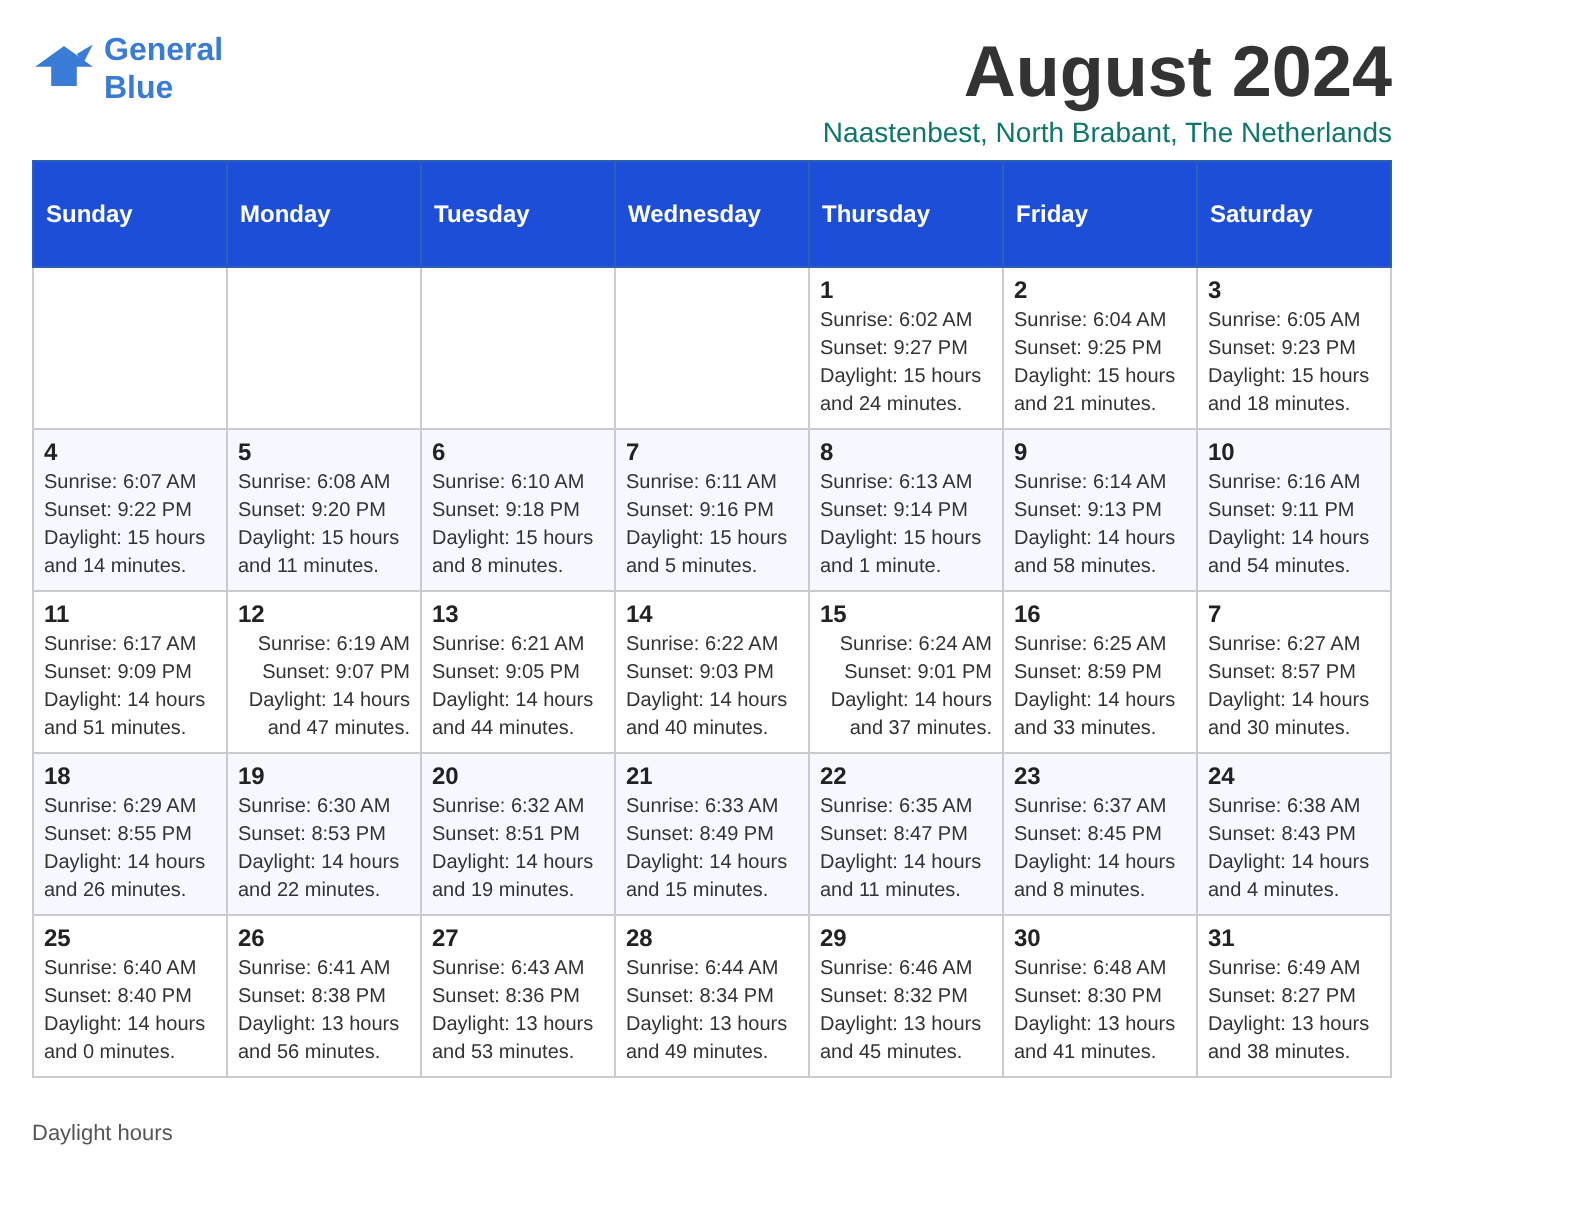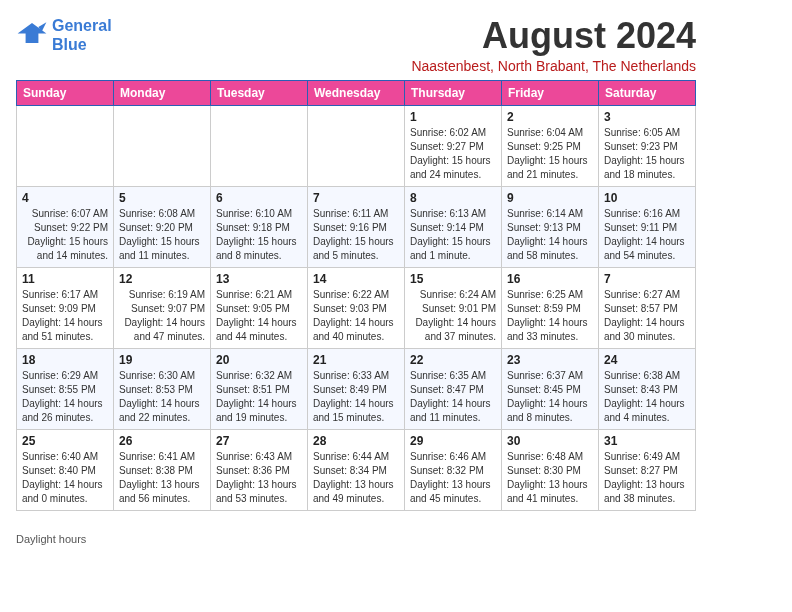--- a/index.html
+++ b/index.html
@@ -34,34 +34,34 @@
       margin-left: 40px;
     }
     .month-title {
       font-size: 36px;
       font-weight: bold;
       color: #333;
       line-height: 1.1;
     }
     .subtitle {
       font-size: 14px;
-      color: #b91c1c;
+      color: #0f766e;
       margin-top: 2px;
     }
     .calendar {
       width: 100%;
       border-collapse: collapse;
       margin-top: 6px;
       font-size: 10.5px;
     }
     .calendar th {
-      background: #ec4899;
+      background: #1d4ed8;
       color: #fff;
       text-align: left;
-      padding: 5px 6px;
+      padding: 19px 6px;
       font-size: 12px;
       font-weight: bold;
       border: 1px solid #2a5fb5;
     }
     .calendar td {
       border: 1px solid #ccc;
       vertical-align: top;
       padding: 4px 5px;
       width: calc(100% / 7);
       min-height: 72px;
@@ -149,21 +149,21 @@
             <span class="day-num">3</span>
             <div class="day-info" style="white-space: pre-line;">Sunrise: 6:05 AM
 Sunset: 9:23 PM
 Daylight: 15 hours
 and 18 minutes.</div>
           </td>
         </tr>
         <tr>
           <td>
             <span class="day-num">4</span>
-            <div class="day-info" style="white-space: pre-line; text-align: right;">Sunrise: 6:07 AM
+            <div class="day-info" style="white-space: pre-line;">Sunrise: 6:07 AM
 Sunset: 9:22 PM
 Daylight: 15 hours
 and 14 minutes.</div>
           </td>
           <td>
             <span class="day-num">5</span>
             <div class="day-info" style="white-space: pre-line;">Sunrise: 6:08 AM
 Sunset: 9:20 PM
 Daylight: 15 hours
 and 11 minutes.</div>

